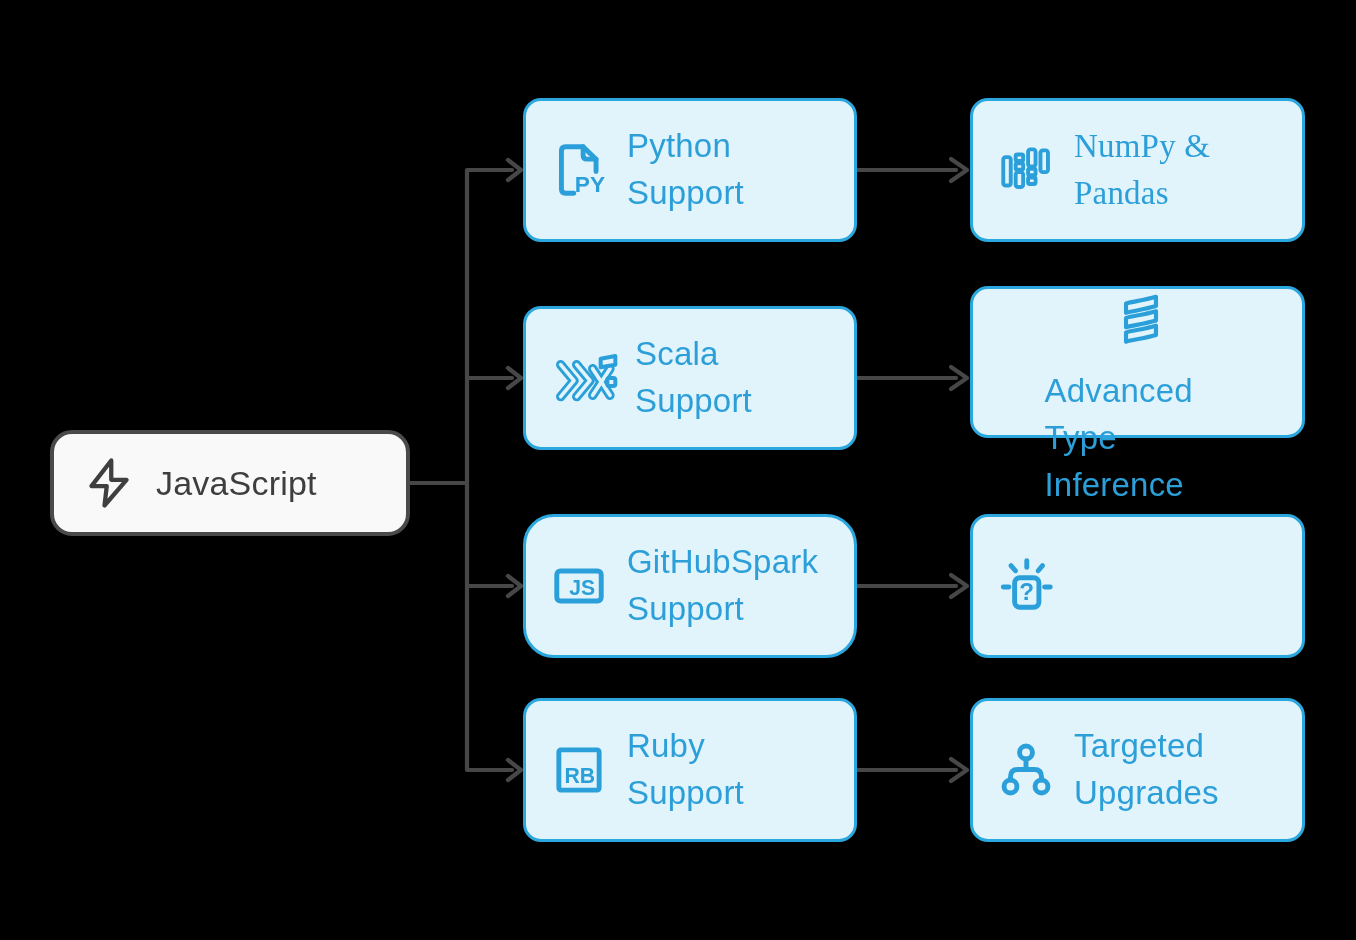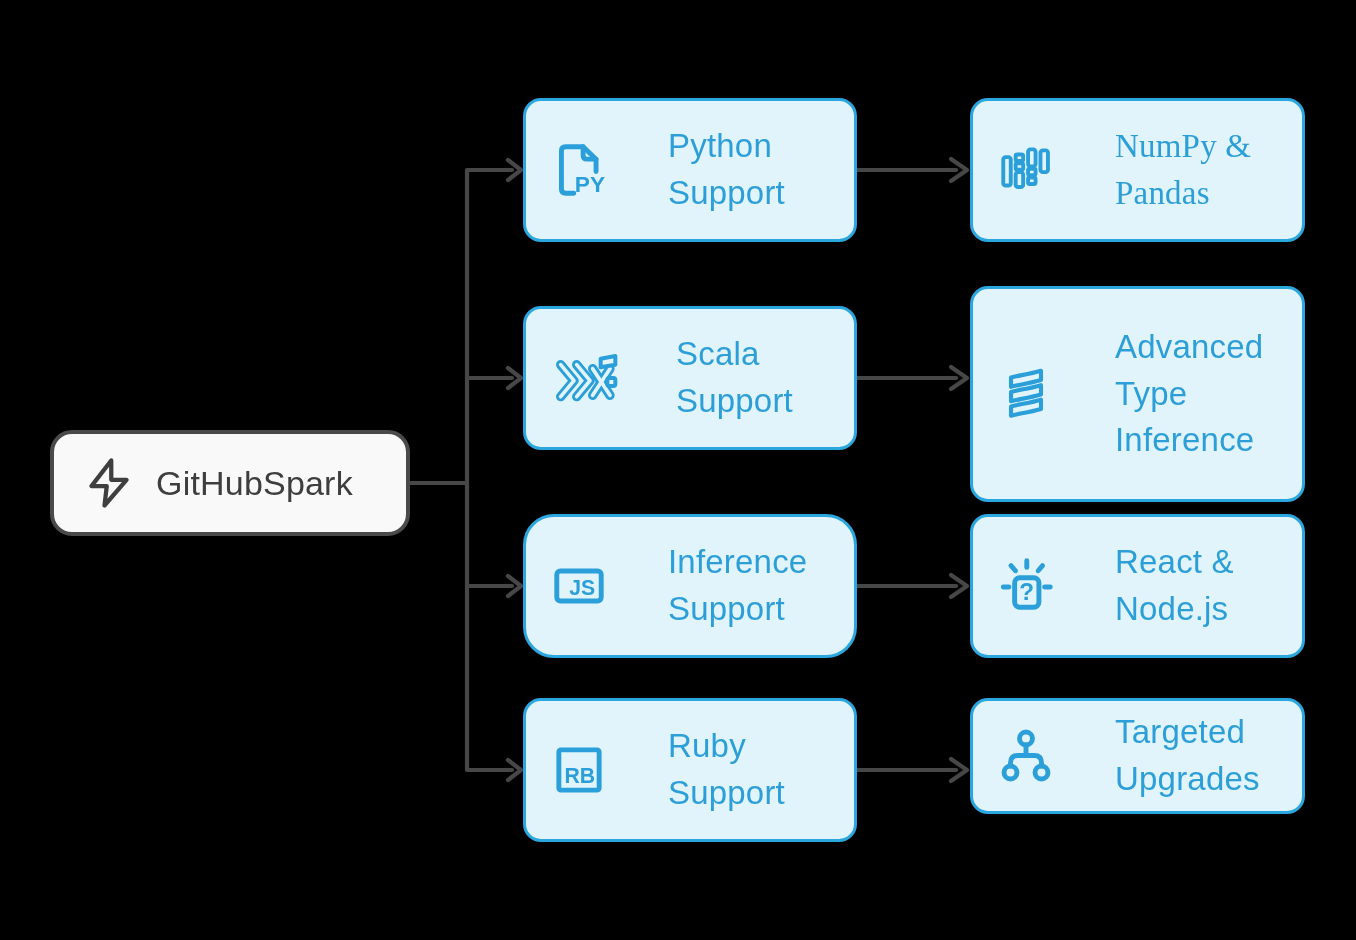--- a/index.html
+++ b/index.html
@@ -12,21 +12,20 @@
     position:absolute;display:flex;align-items:center;box-sizing:border-box;
     border-radius:18px;
   }
   .node.blue{
     background:#e1f4fc;border:3px solid #2aa7de;color:#2c9fd8;
     padding:0 16px 0 22px;gap:17px;
   }
   .node.blue .label{
     font-size:33px;line-height:1.42;font-weight:500;width:192px;
     letter-spacing:0.2px;
-    margin-left:41px;
   }
   .node.root{
     background:#f9f9f9;border:4px solid #4a4a4a;border-radius:22px;
     color:#3e3e3e;padding:0 20px 0 28px;gap:20px;
   }
   .node.root .label{font-size:34px;font-weight:500;letter-spacing:0.2px;}
   .icon{flex:0 0 auto;display:flex;align-items:center;justify-content:center;text-align:right;}
   .icon svg{display:block;}
 </style>
 </head>
@@ -51,21 +50,21 @@
       <path d="M857 770 H956 M951 759 L967 770 L951 781"></path>
     </g>
   </svg>
 
   <div class="node root" style="left:50px;top:430px;width:360px;height:106px;">
     <span class="icon">
       <svg width="54" height="54" viewBox="0 0 24 24" fill="none" stroke="#3f3f3f" stroke-width="1.9" stroke-linejoin="round" stroke-linecap="round">
         <path d="M13 2 L4.2 13.4 H11 L10 22 L19.8 10.6 H13 Z"></path>
       </svg>
     </span>
-    <span class="label">GitHubSpark</span>
+    <span class="label">JavaScript</span>
   </div>
 
   <div class="node blue" style="left:523px;top:98px;width:334px;height:144px;">
     <span class="icon">
       <svg width="62" height="62" viewBox="0 0 24 24" fill="none" stroke="#2b9fd9" stroke-width="1.9" stroke-linecap="round" stroke-linejoin="round">
         <path d="M10 21 H6.8 Q5.2 21 5.2 19.4 V4.6 Q5.2 3 6.8 3 H13.6 L18.6 7.8 V12.6"></path>
         <path d="M13.6 3 V6.4 Q13.6 7.8 15 7.8 H18.6"></path>
         <text x="10.4" y="20.6" font-size="8.8" font-weight="bold" fill="#2b9fd9" stroke="none" font-family="Liberation Sans, sans-serif">PY</text>
       </svg>
     </span>
@@ -94,21 +93,21 @@
     <span class="label">Scala Support</span>
   </div>
 
   <div class="node blue" style="left:523px;top:514px;width:334px;height:144px;border-radius:31px;">
     <span class="icon">
       <svg width="62" height="62" viewBox="0 0 24 24" fill="none" stroke="#2b9fd9" stroke-width="1.9" stroke-linecap="round" stroke-linejoin="round">
         <rect x="3.4" y="6.2" width="17.2" height="11.6" rx="1.4"></rect>
         <text x="8.2" y="15.6" font-size="8.2" font-weight="bold" fill="#2b9fd9" stroke="none" font-family="Liberation Sans, sans-serif">JS</text>
       </svg>
     </span>
-    <span class="label">Inference Support</span>
+    <span class="label">GitHubSpark Support</span>
   </div>
 
   <div class="node blue" style="left:523px;top:698px;width:334px;height:144px;">
     <span class="icon">
       <svg width="62" height="62" viewBox="0 0 24 24" fill="none" stroke="#2b9fd9" stroke-width="1.9" stroke-linecap="round" stroke-linejoin="round">
         <rect x="4.2" y="4.2" width="15.6" height="15.6" rx="0.8"></rect>
         <text x="6.4" y="16.9" font-size="8.2" font-weight="bold" fill="#2b9fd9" stroke="none" font-family="Liberation Sans, sans-serif">RB</text>
       </svg>
     </span>
     <span class="label">Ruby Support</span>
@@ -123,21 +122,21 @@
         <rect x="8.0" y="12.8" width="2.9" height="5.8" rx="0.9"></rect>
         <rect x="12.8" y="4.0" width="2.9" height="6.6" rx="0.9"></rect>
         <rect x="12.8" y="11.5" width="2.9" height="2.5" rx="0.6"></rect>
         <rect x="12.8" y="14.9" width="2.9" height="2.5" rx="0.6"></rect>
         <rect x="17.6" y="4.4" width="2.9" height="8.4" rx="0.9"></rect>
       </svg>
     </span>
     <span class="label">NumPy &amp; Pandas</span>
   </div>
 
-  <div class="node blue" style="left:970px;top:286px;width:335px;height:216px;">
+  <div class="node blue" style="left:970px;top:286px;width:335px;height:152px;flex-direction:column;">
     <span class="icon">
       <svg width="62" height="62" viewBox="0 0 24 24" fill="none" stroke="#2b9fd9" stroke-width="1.6" stroke-linejoin="round" stroke-linecap="round">
         <path d="M6.2 5.6 C9 4.8 13 4.4 17.8 3.0 L17.8 6.6 C13 8.0 9 8.4 6.2 9.2 Z"></path>
         <path d="M6.2 11.2 C9 10.4 13 10.0 17.8 8.6 L17.8 12.2 C13 13.6 9 14.0 6.2 14.8 Z"></path>
         <path d="M6.2 16.8 C9 16.0 13 15.6 17.8 14.2 L17.8 17.8 C13 19.2 9 19.6 6.2 20.4 Z"></path>
       </svg>
     </span>
     <span class="label">Advanced Type Inference</span>
   </div>
 
@@ -146,24 +145,23 @@
       <svg width="62" height="62" viewBox="0 0 24 24" fill="none" stroke="#2b9fd9" stroke-width="1.9" stroke-linecap="round" stroke-linejoin="round">
         <rect x="7.6" y="8.8" width="9.4" height="11.4" rx="2"></rect>
         <path d="M12.3 2.2 V4.8"></path>
         <path d="M6.2 4.1 L7.9 6.1"></path>
         <path d="M18.4 4.1 L16.7 6.1"></path>
         <path d="M3.2 12.4 H5.4"></path>
         <path d="M19.2 12.4 H21.4"></path>
         <text x="12.3" y="17.6" font-size="9.4" font-weight="bold" fill="#2b9fd9" stroke="none" text-anchor="middle" font-family="Liberation Sans, sans-serif">?</text>
       </svg>
     </span>
-    <span class="label">React &amp; Node.js</span>
   </div>
 
-  <div class="node blue" style="left:970px;top:698px;width:335px;height:116px;">
+  <div class="node blue" style="left:970px;top:698px;width:335px;height:144px;">
     <span class="icon">
       <svg width="62" height="62" viewBox="0 0 24 24" fill="none" stroke="#2b9fd9" stroke-width="1.9" stroke-linecap="round" stroke-linejoin="round">
         <circle cx="12" cy="5.2" r="2.5"></circle>
         <path d="M12 7.7 V11.8"></path>
         <path d="M6 15.9 V14.6 Q6 11.8 8.8 11.8 H15.2 Q18 11.8 18 14.6 V15.9"></path>
         <circle cx="6" cy="18.4" r="2.5"></circle>
         <circle cx="18" cy="18.4" r="2.5"></circle>
       </svg>
     </span>
     <span class="label">Targeted Upgrades</span>

